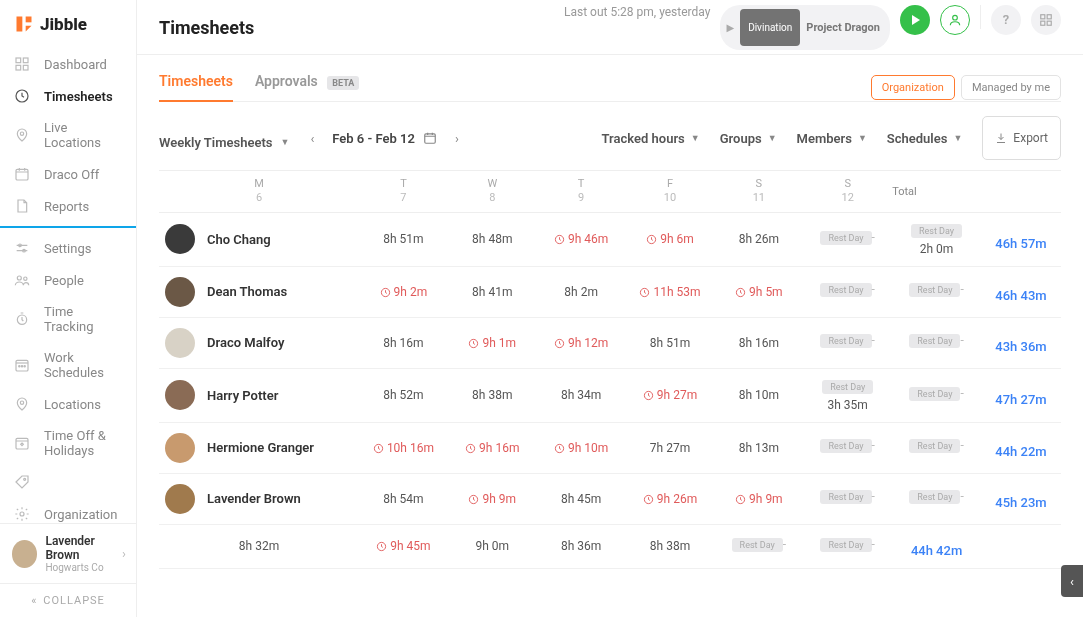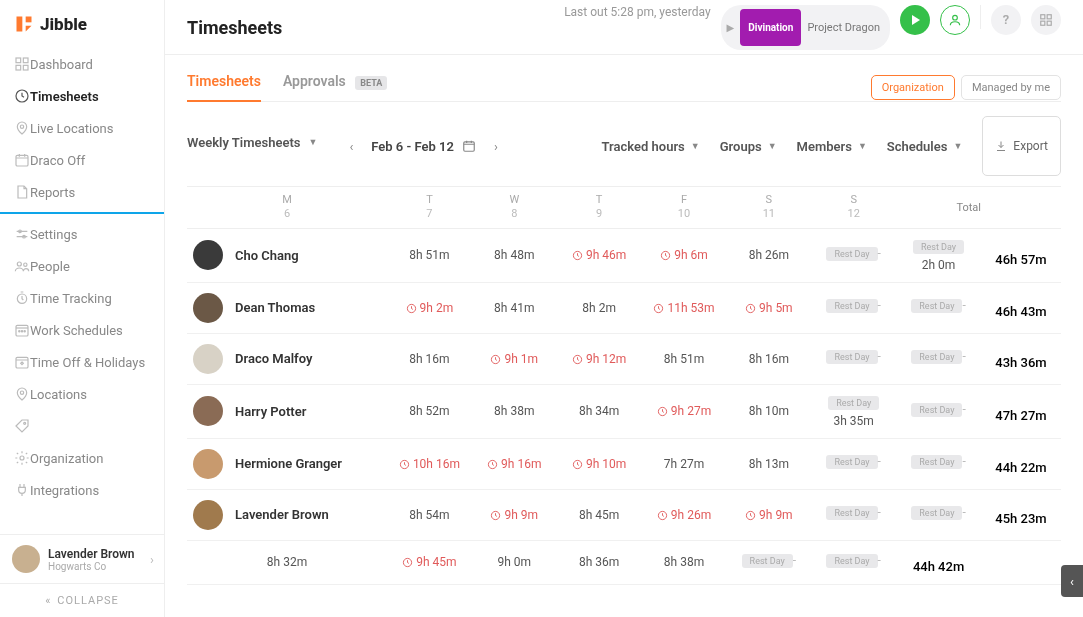--- a/index.html
+++ b/index.html
@@ -1,96 +1,96 @@
 <!DOCTYPE html>
 <html><head>
 <meta charset="utf-8">
 <style>
   * { box-sizing: border-box; margin: 0; padding: 0; font-family: -apple-system, BlinkMacSystemFont, "Segoe UI", Roboto, sans-serif; }
   body { background: #fff; color: #333; font-size: 13px; width: 1083px; height: 617px; overflow: hidden; }
   .app { display: flex; height: 617px; }
   
-  .sidebar { width: 165px; border-right: 1px solid #eee; display: flex; flex-direction: column; position: relative; }
+  .sidebar { width: 137px; border-right: 1px solid #eee; display: flex; flex-direction: column; position: relative; }
   .logo-row { display:flex; align-items:center; gap:6px; padding:14px 14px 10px 14px; font-weight:800; font-size:17px; color:#222;}
   .logo-mark { width:20px; height:20px; }
   .nav { flex:1; overflow-y:auto; }
   .nav-section { padding:4px 0; border-top:2px solid #0ea5e9;}
   .nav-section:first-of-type { border-top:none; }
-  .nav-item { display:flex; align-items:center; gap:0; padding:8px 14px; color:#888; cursor:pointer; font-size:13px;}
+  .nav-item { display:flex; align-items:center; gap:14px; padding:8px 14px; color:#888; cursor:pointer; font-size:13px;}
   .nav-item.active { color:#222; font-weight:600; }
   .nav-item .icon { width:16px; height:16px; flex:0 0 16px; display:flex; align-items:center; justify-content:center;}
   .nav-item svg { stroke:#bbb; }
   .nav-item.active svg { stroke:#555; }
   .user-block { display:flex; align-items:center; gap:8px; padding:10px 12px; border-top:1px solid #eee; position:relative;}
   .user-block .avatar { width:28px; height:28px; border-radius:50%; background:#c8b090; }
   .user-block .uname { font-size:12px; font-weight:600; color:#333;}
   .user-block .uorg { font-size:10px; color:#aaa;}
   .user-block .chev { position:absolute; right:10px; color:#bbb;}
   .collapse { text-align:center; padding:10px; color:#aaa; font-size:11px; letter-spacing:1px; cursor:pointer; border-top:1px solid #eee;}
   .collapse::before { content:"«"; margin-right:6px;}
 
   
   .main { flex:1; display:flex; flex-direction:column; overflow:hidden;}
   .topbar { height:55px; display:flex; align-items:center; padding:0 22px; justify-content:space-between; border-bottom:1px solid #eee;}
   .page-title { font-size:18px; font-weight:700; color:#222;}
   .top-right { display:flex; align-items:flex-start; gap:10px;}
   .lastout { color:#999; font-size:12px;}
   .pill-group { background:#f2f2f4; border-radius:20px; display:flex; align-items:center; padding:4px 10px 4px 6px; gap:6px;}
   .pill-group .play-mini { color:#aaa; font-size:10px;}
-  .chip { background:#a21caf; color:#fff; font-size:10px; padding:13px 8px; border-radius:4px; font-weight:700;}
-  .chip2 { color:#777; font-size:11px; font-weight:400;}
+  .chip { background:#737373; color:#fff; font-size:10px; padding:13px 8px; border-radius:4px; font-weight:400;}
+  .chip2 { color:#777; font-size:11px; font-weight:700;}
   .circ-btn { width:30px; height:30px; border-radius:50%; display:flex; align-items:center; justify-content:center; cursor:pointer;}
   .circ-play { background:#35c04a; color:#fff;}
   .circ-user { border:1.5px solid #35c04a; color:#35c04a; background:#fff;}
   .circ-grey { background:#f2f2f4; color:#aaa;}
 
   .content { flex:1; padding:18px 22px; overflow:hidden; display:flex; flex-direction:column;}
   .tabs-row { display:flex; justify-content:space-between; align-items:center; border-bottom:1px solid #eee;}
   .tabs { display:flex; gap:22px;}
   .tab { padding:0 0 12px 0; color:#999; font-size:14px; font-weight:600; cursor:pointer; position:relative;}
   .tab.active { color:#ff7a2f;}
   .tab.active::after { content:""; position:absolute; left:0; right:0; bottom:-1px; height:2px; background:#ff7a2f;}
   .beta { background:#e6e6e8; color:#888; font-size:9px; padding:2px 5px; border-radius:3px; margin-left:6px; font-weight:700;}
   .seg { display:flex; gap:6px;}
   .seg-btn { border:1px solid #e3e3e3; border-radius:5px; padding:5px 10px; font-size:11px; color:#888; cursor:pointer; background:#fff;}
   .seg-btn.active { border-color:#ff7a2f; color:#ff7a2f;}
 
   .filters-row { display:flex; justify-content:space-between; align-items:center; padding:14px 0 10px 0;}
-  .filters-left { display:flex; align-items:flex-start; gap:28px; color:#555;}
+  .filters-left { display:flex; align-items:flex-end; gap:17px; color:#555;}
   .wk-sel { font-weight:600; font-size:13px; display:flex; align-items:center; gap:6px; cursor:pointer;}
   .date-nav { display:flex; align-items:center; gap:14px;}
   .arrow-btn { color:#888; cursor:pointer; padding:4px;}
   .date-range { font-weight:600; font-size:13px; color:#444; display:flex; align-items:center; gap:8px;}
   .filters-right { display:flex; align-items:center; gap:20px;}
   .filter-h { font-size:13px; color:#555; font-weight:600; display:flex; align-items:center; gap:4px; cursor:pointer;}
-  .export-btn { border:1px solid #ddd; border-radius:5px; padding:22px 12px; font-size:12px; color:#666; display:flex; align-items:center; gap:6px; cursor:pointer;}
+  .export-btn { border:1px solid #ddd; border-radius:5px; padding:14px 12px; font-size:12px; color:#666; display:flex; align-items:center; gap:6px; cursor:pointer;}
 
   
   .thead, .trow { display:grid; grid-template-columns: 200px repeat(7, 1fr) 80px; align-items:center;}
   .thead { border-top:1px solid #eee; border-bottom:1px solid #eee; padding:6px 0; color:#aaa; font-size:11px;}
   .thead .hcell { text-align:center; line-height:1.3;}
   .thead .hcell .dow { display:block;}
   .thead .hcell .dnum { display:block; color:#bbb;}
   .search-cell { display:flex; align-items:center; gap:8px; padding-left:6px;}
   .search-cell input { border:none; outline:none; font-size:12px; color:#666; width:120px;}
   .search-cell svg { stroke:#ccc;}
-  .total-h { text-align:right; color:#888;}
+  .total-h { text-align:left; color:#888;}
 
   .rows { overflow-y:auto; }
   .trow { border-bottom:1px solid #f0f0f0; padding:10px 0;}
   .name-cell { display:flex; align-items:center; gap:12px; padding-left:6px;}
   .avatar-sm { width:30px; height:30px; border-radius:50%; background:#ddd; background-size:cover;}
   .pname { font-weight:600; font-size:13px; color:#333;}
   .dcell { text-align:center; font-size:12px; color:#555;}
   .dcell.over { color:#e05a5a;}
   .dcell .rest { display:inline-block; background:#e8e8ea; color:#aaa; font-size:9px; padding:2px 8px; border-radius:3px; margin-bottom:4px;}
   .dcell .rv { display:block; color:#555;}
   .dcell .dash { color:#bbb;}
   .clock-ico { display:inline-block; vertical-align:middle; margin-right:3px;}
-  .totcell { text-align:center; font-weight:500; color:#000000; font-size:13px;margin-top:8px;}
+  .totcell { text-align:center; font-weight:500; color:#3b82f6; font-size:13px;margin-top:8px;}
 
   .edge-tab { position:fixed; right:0; bottom:20px; width:22px; height:32px; background:#555; border-radius:4px 0 0 4px; color:#fff; display:flex; align-items:center; justify-content:center; cursor:pointer;}
 
   .caret { font-size:9px; color:#888; margin-left:2px;}
 </style>
 </head>
 <body>
 
 <div class="app">
 
@@ -191,34 +191,34 @@
                 <circle cx="8" cy="14" r="1"></circle>
                 <circle cx="12" cy="14" r="1"></circle>
                 <circle cx="16" cy="14" r="1"></circle>
               </svg>
             </span>
             <span>Work Schedules</span>
           </div>
           <div class="nav-item">
             <span class="icon">
               <svg width="16" height="16" viewBox="0 0 24 24" fill="none" stroke-width="1.8">
+                <path d="M12 21s7-6 7-11a7 7 0 10-14 0c0 5 7 11 7 11z"></path>
+                <circle cx="12" cy="10" r="2.5"></circle>
+              </svg>
+            </span>
+            <span>Locations</span>
+          </div>
+          <div class="nav-item">
+            <span class="icon">
+              <svg width="16" height="16" viewBox="0 0 24 24" fill="none" stroke-width="1.8">
                 <rect x="3" y="5" width="18" height="16" rx="2"></rect>
                 <path d="M3 9h18M12 12l2 2-2 2-2-2z"></path>
               </svg>
             </span>
             <span>Time Off &amp; Holidays</span>
-          </div>
-          <div class="nav-item">
-            <span class="icon">
-              <svg width="16" height="16" viewBox="0 0 24 24" fill="none" stroke-width="1.8">
-                <path d="M12 21s7-6 7-11a7 7 0 10-14 0c0 5 7 11 7 11z"></path>
-                <circle cx="12" cy="10" r="2.5"></circle>
-              </svg>
-            </span>
-            <span>Locations</span>
           </div>
           <div class="nav-item">
             <span class="icon">
               <svg width="16" height="16" viewBox="0 0 24 24" fill="none" stroke-width="1.8">
                 <path d="M3 12l9-9h9v9l-9 9z"></path>
                 <circle cx="16" cy="8" r="1.5"></circle>
               </svg>
             </span>
           </div>
           <div class="nav-item">

